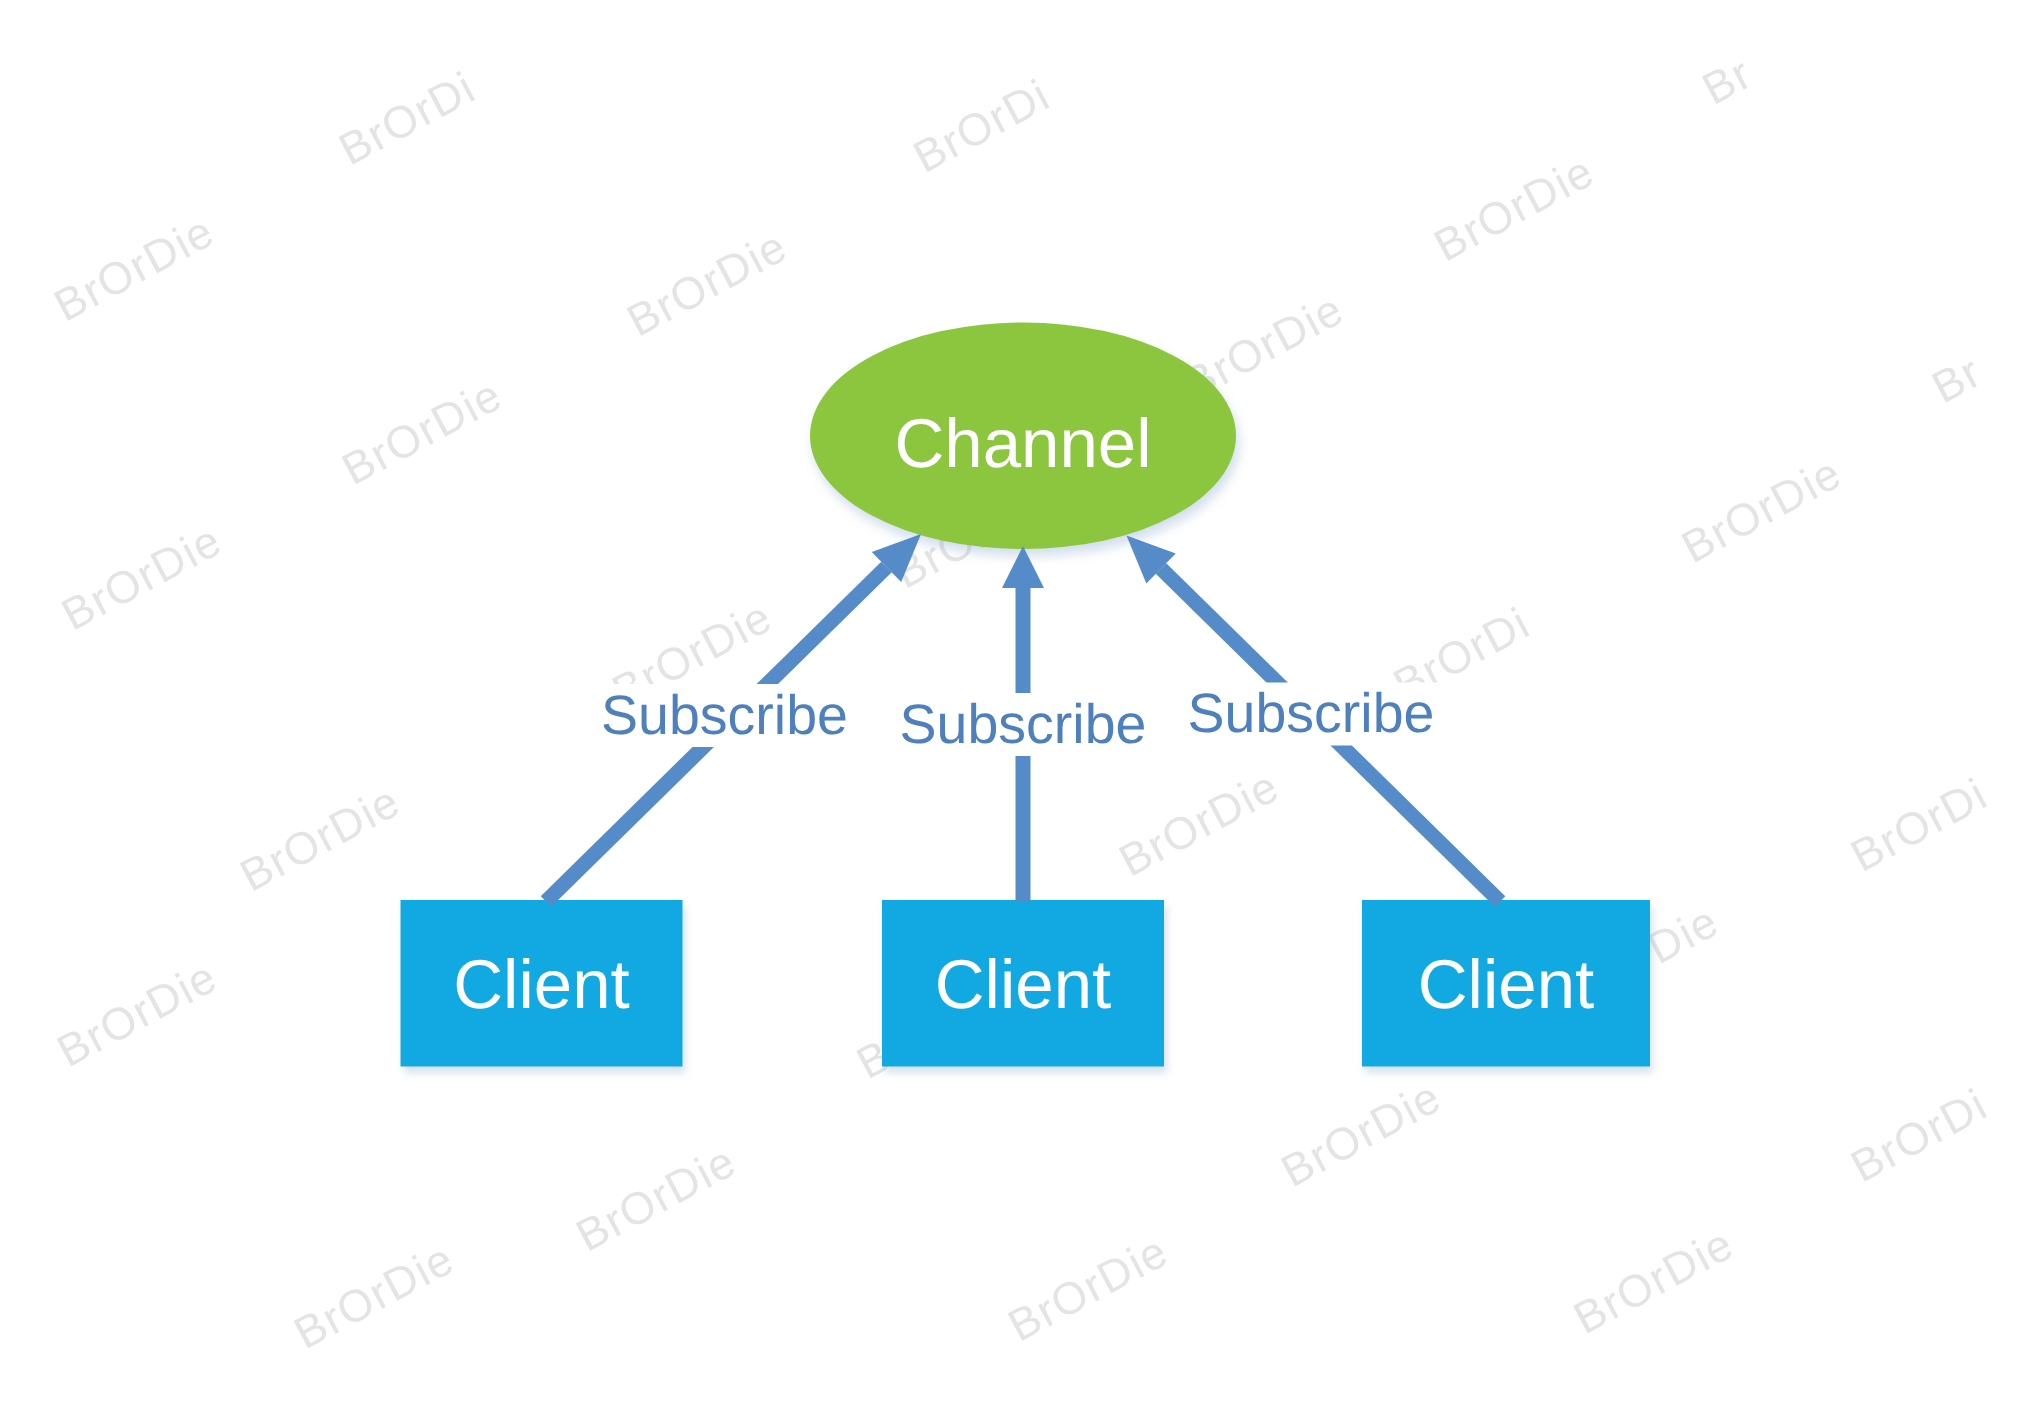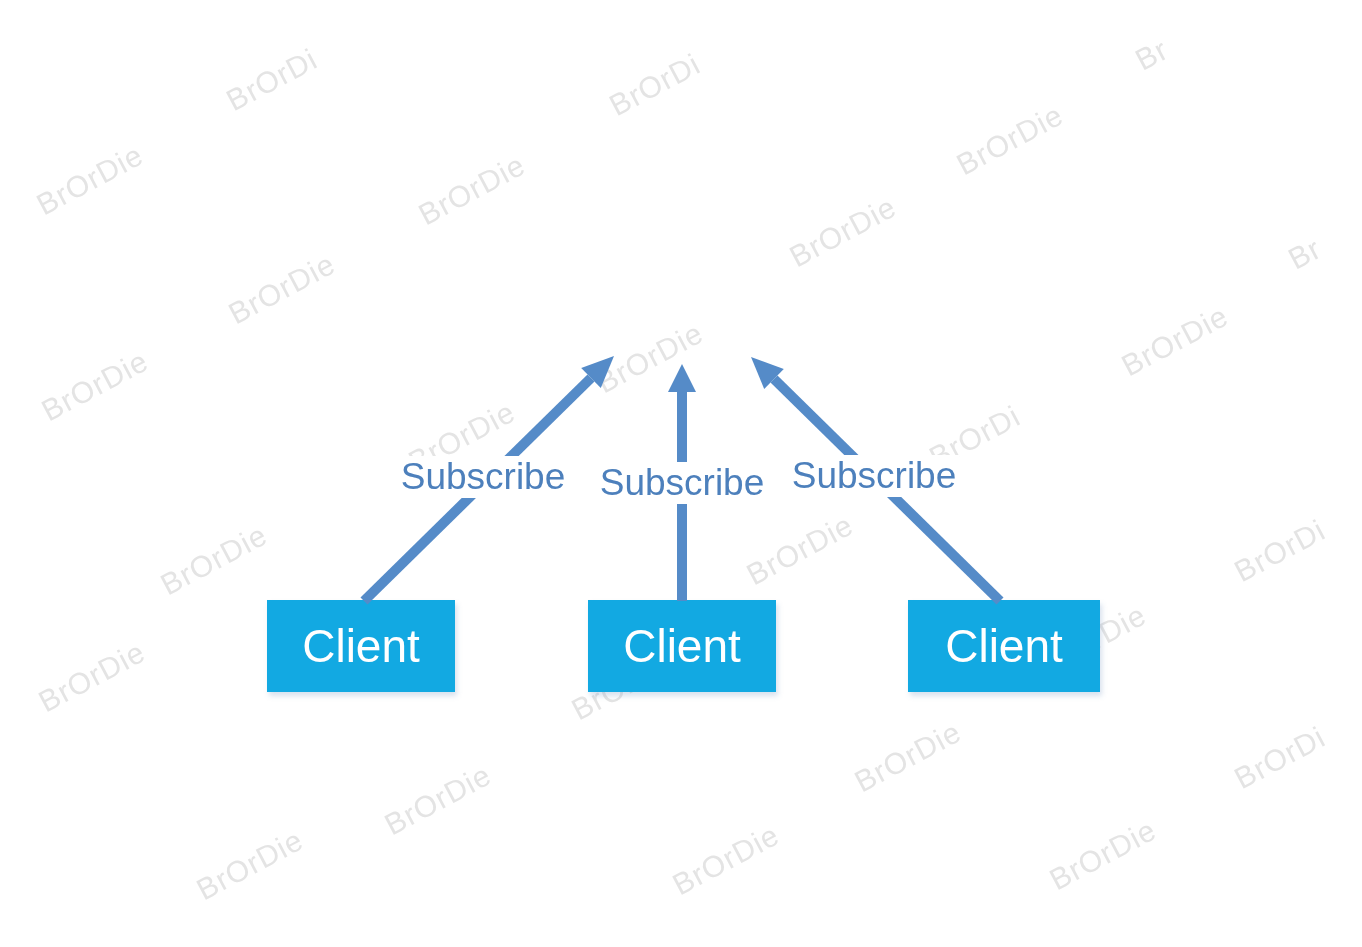--- a/index.html
+++ b/index.html
@@ -22,21 +22,21 @@
     color:#ffffff;
   }
   .ellipse {
     left:540px; top:215px; width:284px; height:151px;
     border-radius:50%;
     padding-top:9px; box-sizing:border-box;
     box-shadow:2px 5px 7px rgba(130,160,200,0.35);
     font-size:46px;
   }
   .client {
-    top:600px; height:92px;
+    top:600px; height:111px;
     box-shadow:2px 4px 5px rgba(130,160,200,0.30);
     font-size:46px;
   }
   #client1 { left:267px; width:188px; }
   #client2 { left:588px; width:188px; }
   #client3 { left:908px; width:192px; }
   
   svg.arrows { position:absolute; left:0; top:0; z-index:3; pointer-events:none; }
   svg.arrows line { stroke-width:10; }
   
@@ -92,20 +92,23 @@
     <g>
       <line x1="682" y1="601" x2="682" y2="392" style="stroke: rgb(85, 139, 200);"></line>
       <polygon points="682,364 696,392 668,392" style="fill: rgb(85, 139, 200);"></polygon>
     </g>
     <g>
       <line x1="1000" y1="601" x2="774" y2="379" style="stroke: rgb(85, 139, 200);"></line>
       <polygon points="751,357 783.8,369.0 764.2,389.0" style="fill: rgb(85, 139, 200);"></polygon>
     </g>
   </svg>
 
+  <div class="node ellipse" style="background-color: rgb(140, 198, 63);">
+    <span style="color: rgb(255, 255, 255);">Channel</span>
+  </div>
 
   <div class="node client" id="client1" style="background-color: rgb(18, 169, 226);">
     <span style="color: rgb(255, 255, 255);">Client</span>
   </div>
 
   <div class="node client" id="client2" style="background-color: rgb(18, 169, 226);">
     <span style="color: rgb(255, 255, 255);">Client</span>
   </div>
 
   <div class="node client" id="client3" style="background-color: rgb(18, 169, 226);">

